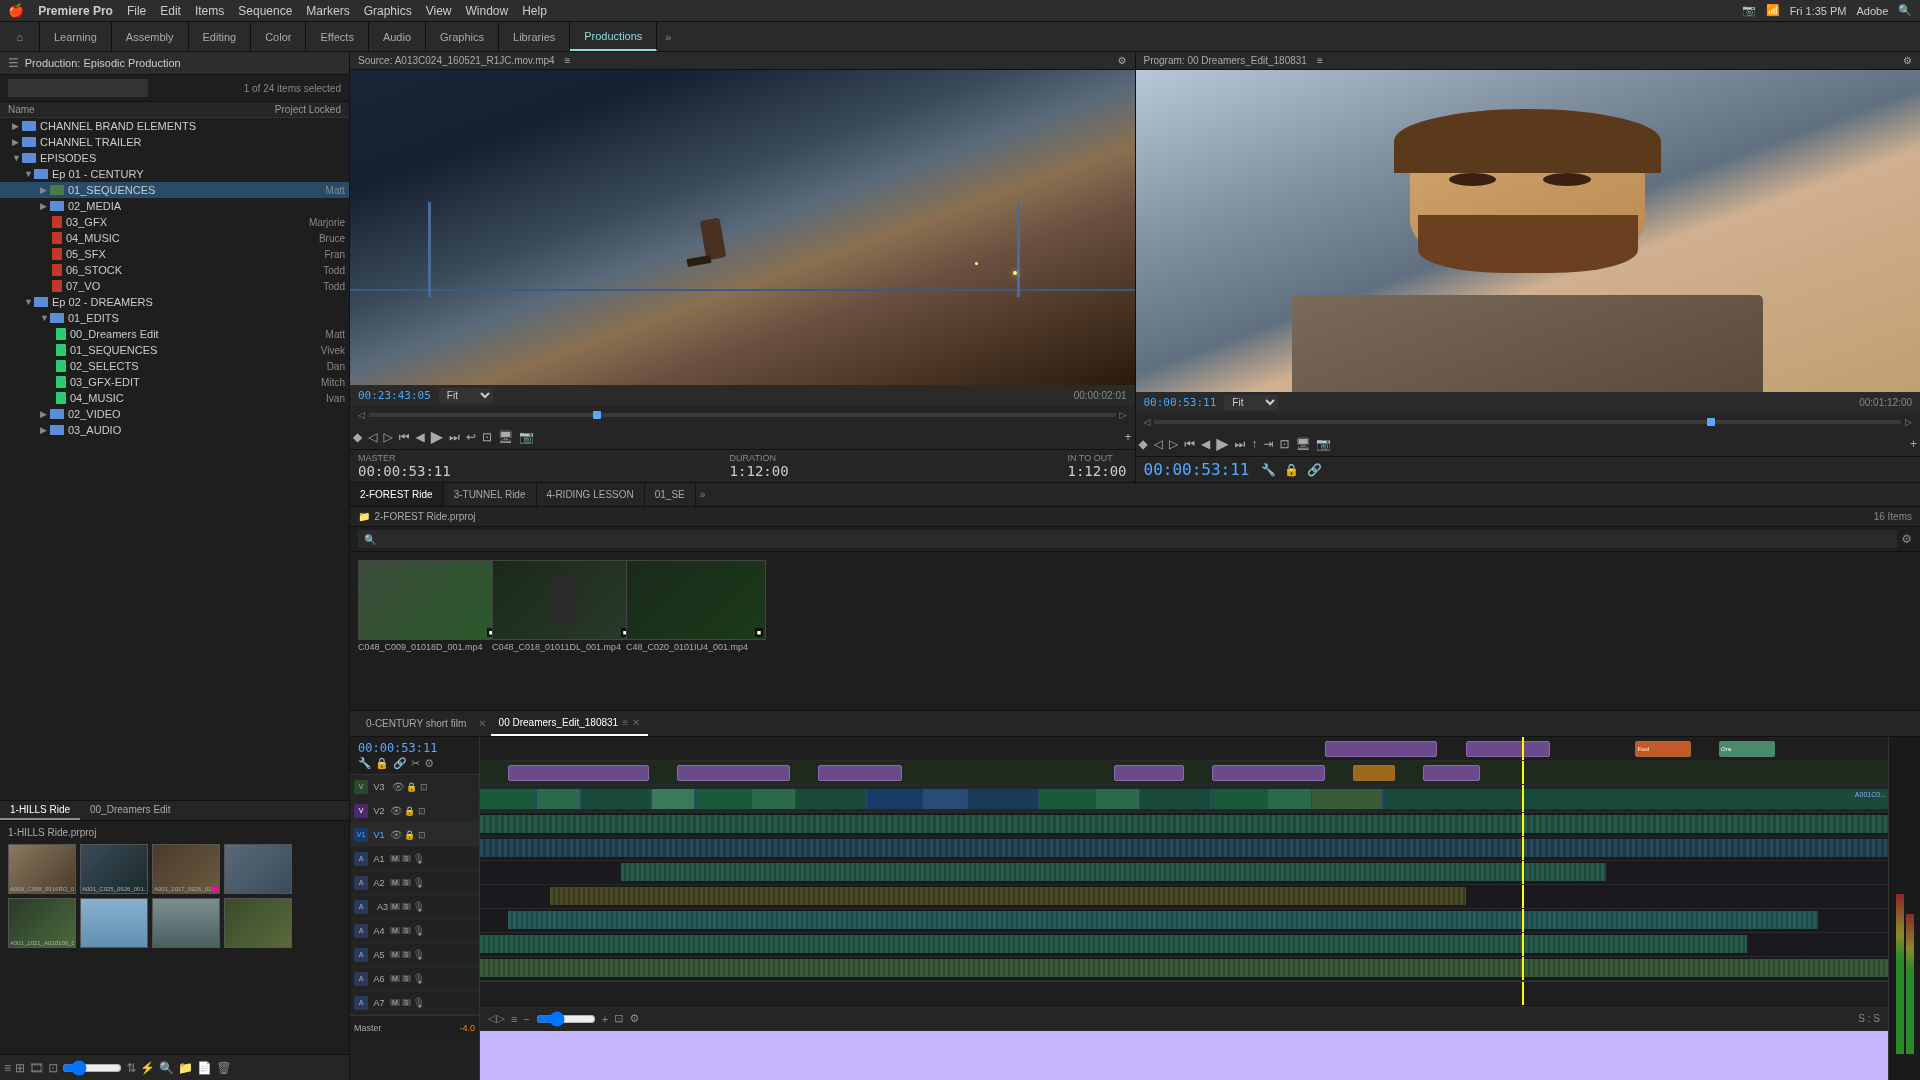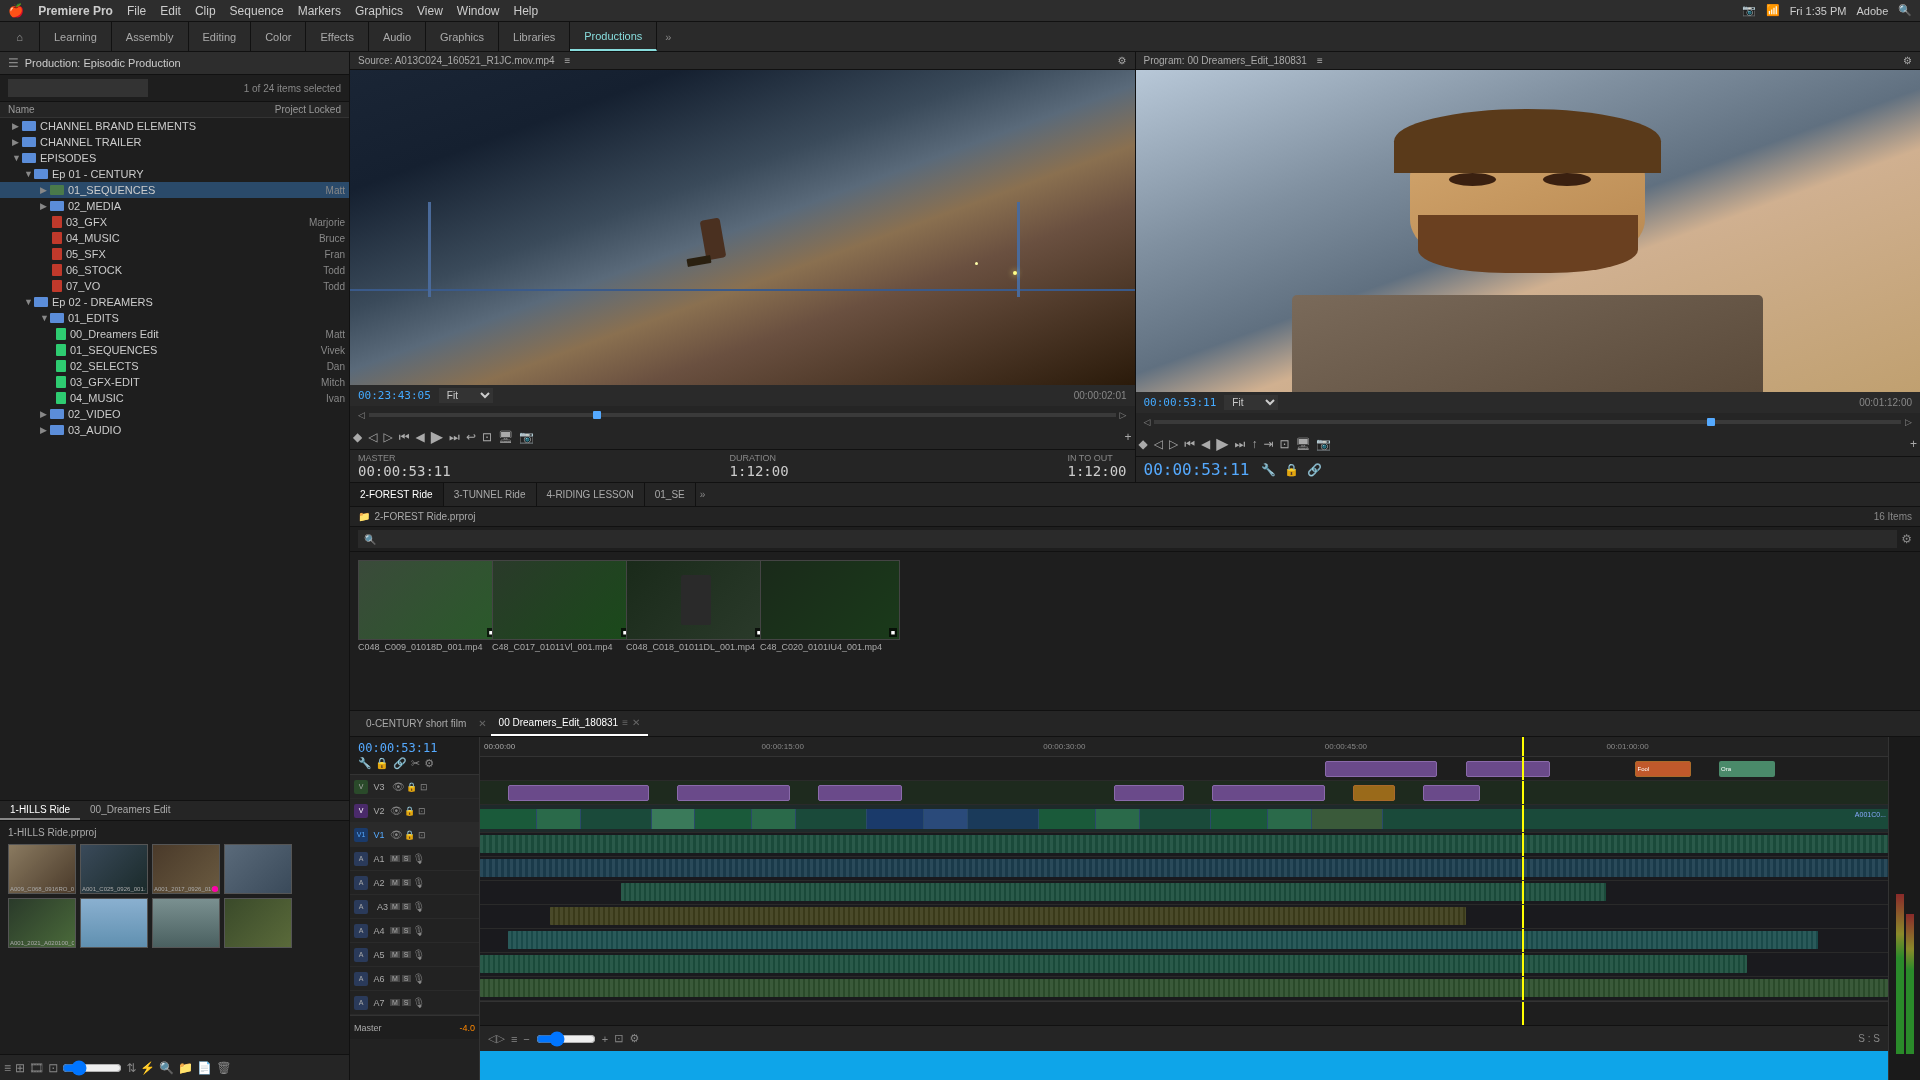--- a/index.html
+++ b/index.html
@@ -110,21 +110,21 @@
     .tc-display { font-family: monospace; color: #4af; font-size: 11px; }
   </style>
 </head>
 <body>
 
 <div id="menubar">
   <span class="apple-logo">🍎</span>
   <span class="app-name">Premiere Pro</span>
   <span class="menu-item">File</span>
   <span class="menu-item">Edit</span>
-  <span class="menu-item">Clip</span>
+  <span class="menu-item">Items</span>
   <span class="menu-item">Sequence</span>
   <span class="menu-item">Markers</span>
   <span class="menu-item">Graphics</span>
   <span class="menu-item">View</span>
   <span class="menu-item">Window</span>
   <span class="menu-item">Help</span>
   <div class="menu-right">
     <span>📷</span>
     <span>📶</span>
     <span>Fri 1:35 PM</span>
@@ -528,26 +528,20 @@
           </div>
           <div class="clips-grid">
 
             <div class="clip-item">
               <div class="clip-thumb" style="background:linear-gradient(135deg,#3a4a3a,#2a5a2a);">
                 <div class="clip-badge">■</div>
               </div>
               <div class="clip-name">C048_C009_01018D_001.mp4</div>
             </div>
 
-            <div class="clip-item">
-              <div class="clip-thumb" style="background:linear-gradient(135deg,#2a3a2a,#1a4a1a);">
-                <div class="clip-badge">■</div>
-              </div>
-              <div class="clip-name">C48_C017_01011Vl_001.mp4</div>
-            </div>
 
             <div class="clip-item">
               <div class="clip-thumb" style="background:linear-gradient(135deg,#1a2a1a,#2a3a2a);">
                 <div style="position:absolute;inset:0;display:flex;align-items:center;justify-content:center;">
                   <div style="width:30px;height:50px;background:#2a2a2a;border-radius:2px;"></div>
                 </div>
                 <div class="clip-badge">■</div>
               </div>
               <div class="clip-name">C048_C018_01011DL_001.mp4</div>
             </div>
@@ -557,21 +551,21 @@
                 <div class="clip-badge">■</div>
               </div>
               <div class="clip-name">C48_C020_0101IU4_001.mp4</div>
             </div>
           </div>
         </div>
       </div>
     </div>
   </div>
 
-  <div style="position:absolute;left:350px;right:0;bottom:0;height:370px;background:#0ea5e9;border-top:1px solid #111;display:flex;flex-direction:column;">
+  <div style="position:absolute;left:350px;right:0;bottom:0;height:370px;background:#c4b5fd;border-top:1px solid #111;display:flex;flex-direction:column;">
 
     <div style="background:#252525;height:26px;display:flex;align-items:center;padding:0 8px;border-bottom:1px solid #111;gap:4px;">
       <span style="font-size:10px;color:#aaa;padding:0 8px;cursor:pointer;">0-CENTURY short film</span>
       <span style="font-size:10px;color:#666;cursor:pointer;">✕</span>
       <div style="font-size:10px;color:#fff;padding:0 8px;border-bottom:2px solid #fff;cursor:pointer;display:flex;align-items:center;gap:4px;height:100%;">
         <span>00 Dreamers_Edit_180831</span>
         <span style="color:#666;">≡</span>
         <span style="color:#666;">✕</span>
       </div>
     </div>
@@ -664,29 +658,20 @@
         </div>
 
         <div style="height:24px;background:#1e1e1e;border-top:1px solid #333;display:flex;align-items:center;padding:0 4px;gap:4px;">
           <span style="font-size:9px;color:#aaa;">Master</span>
           <span style="font-size:9px;color:#f80;margin-left:auto;">-4.0</span>
         </div>
       </div>
 
       <div style="flex:1;display:flex;flex-direction:column;overflow:hidden;position:relative;">
 
-        <div style="background:#222;height:20px;display:flex;align-items:center;font-size:9px;color:#888;padding:0;border-bottom:1px solid #333;position:relative;overflow:hidden;">
-          <div style="position:absolute;left:0px;font-size:8px;color:#aaa;padding:0 4px;">00:00:00</div>
-          <div style="position:absolute;left:20%;font-size:8px;color:#888;">00:00:15:00</div>
-          <div style="position:absolute;left:40%;font-size:8px;color:#888;">00:00:30:00</div>
-          <div style="position:absolute;left:60%;font-size:8px;color:#888;">00:00:45:00</div>
-          <div style="position:absolute;left:80%;font-size:8px;color:#888;">00:01:00:00</div>
-
-          <div style="position:absolute;left:74%;top:0;bottom:0;width:2px;background:#ff0;z-index:5;"></div>
-        </div>
 
         <div class="track-lane" style="background:#1e1e1e;">
           <div class="track-clip purple" style="left:60%;width:8%;height:16px;"></div>
           <div class="track-clip purple" style="left:70%;width:6%;height:16px;"></div>
           <div class="track-clip orange" style="left:82%;width:4%;height:16px;background:#c0592b;">
               <span style="font-size:6px;color:#fff;">Fool</span>
             </div>
           <div class="track-clip" style="left:88%;width:4%;height:16px;background:#4a8a6a;">
               <span style="font-size:6px;color:#fff;">Ora</span>
             </div>

